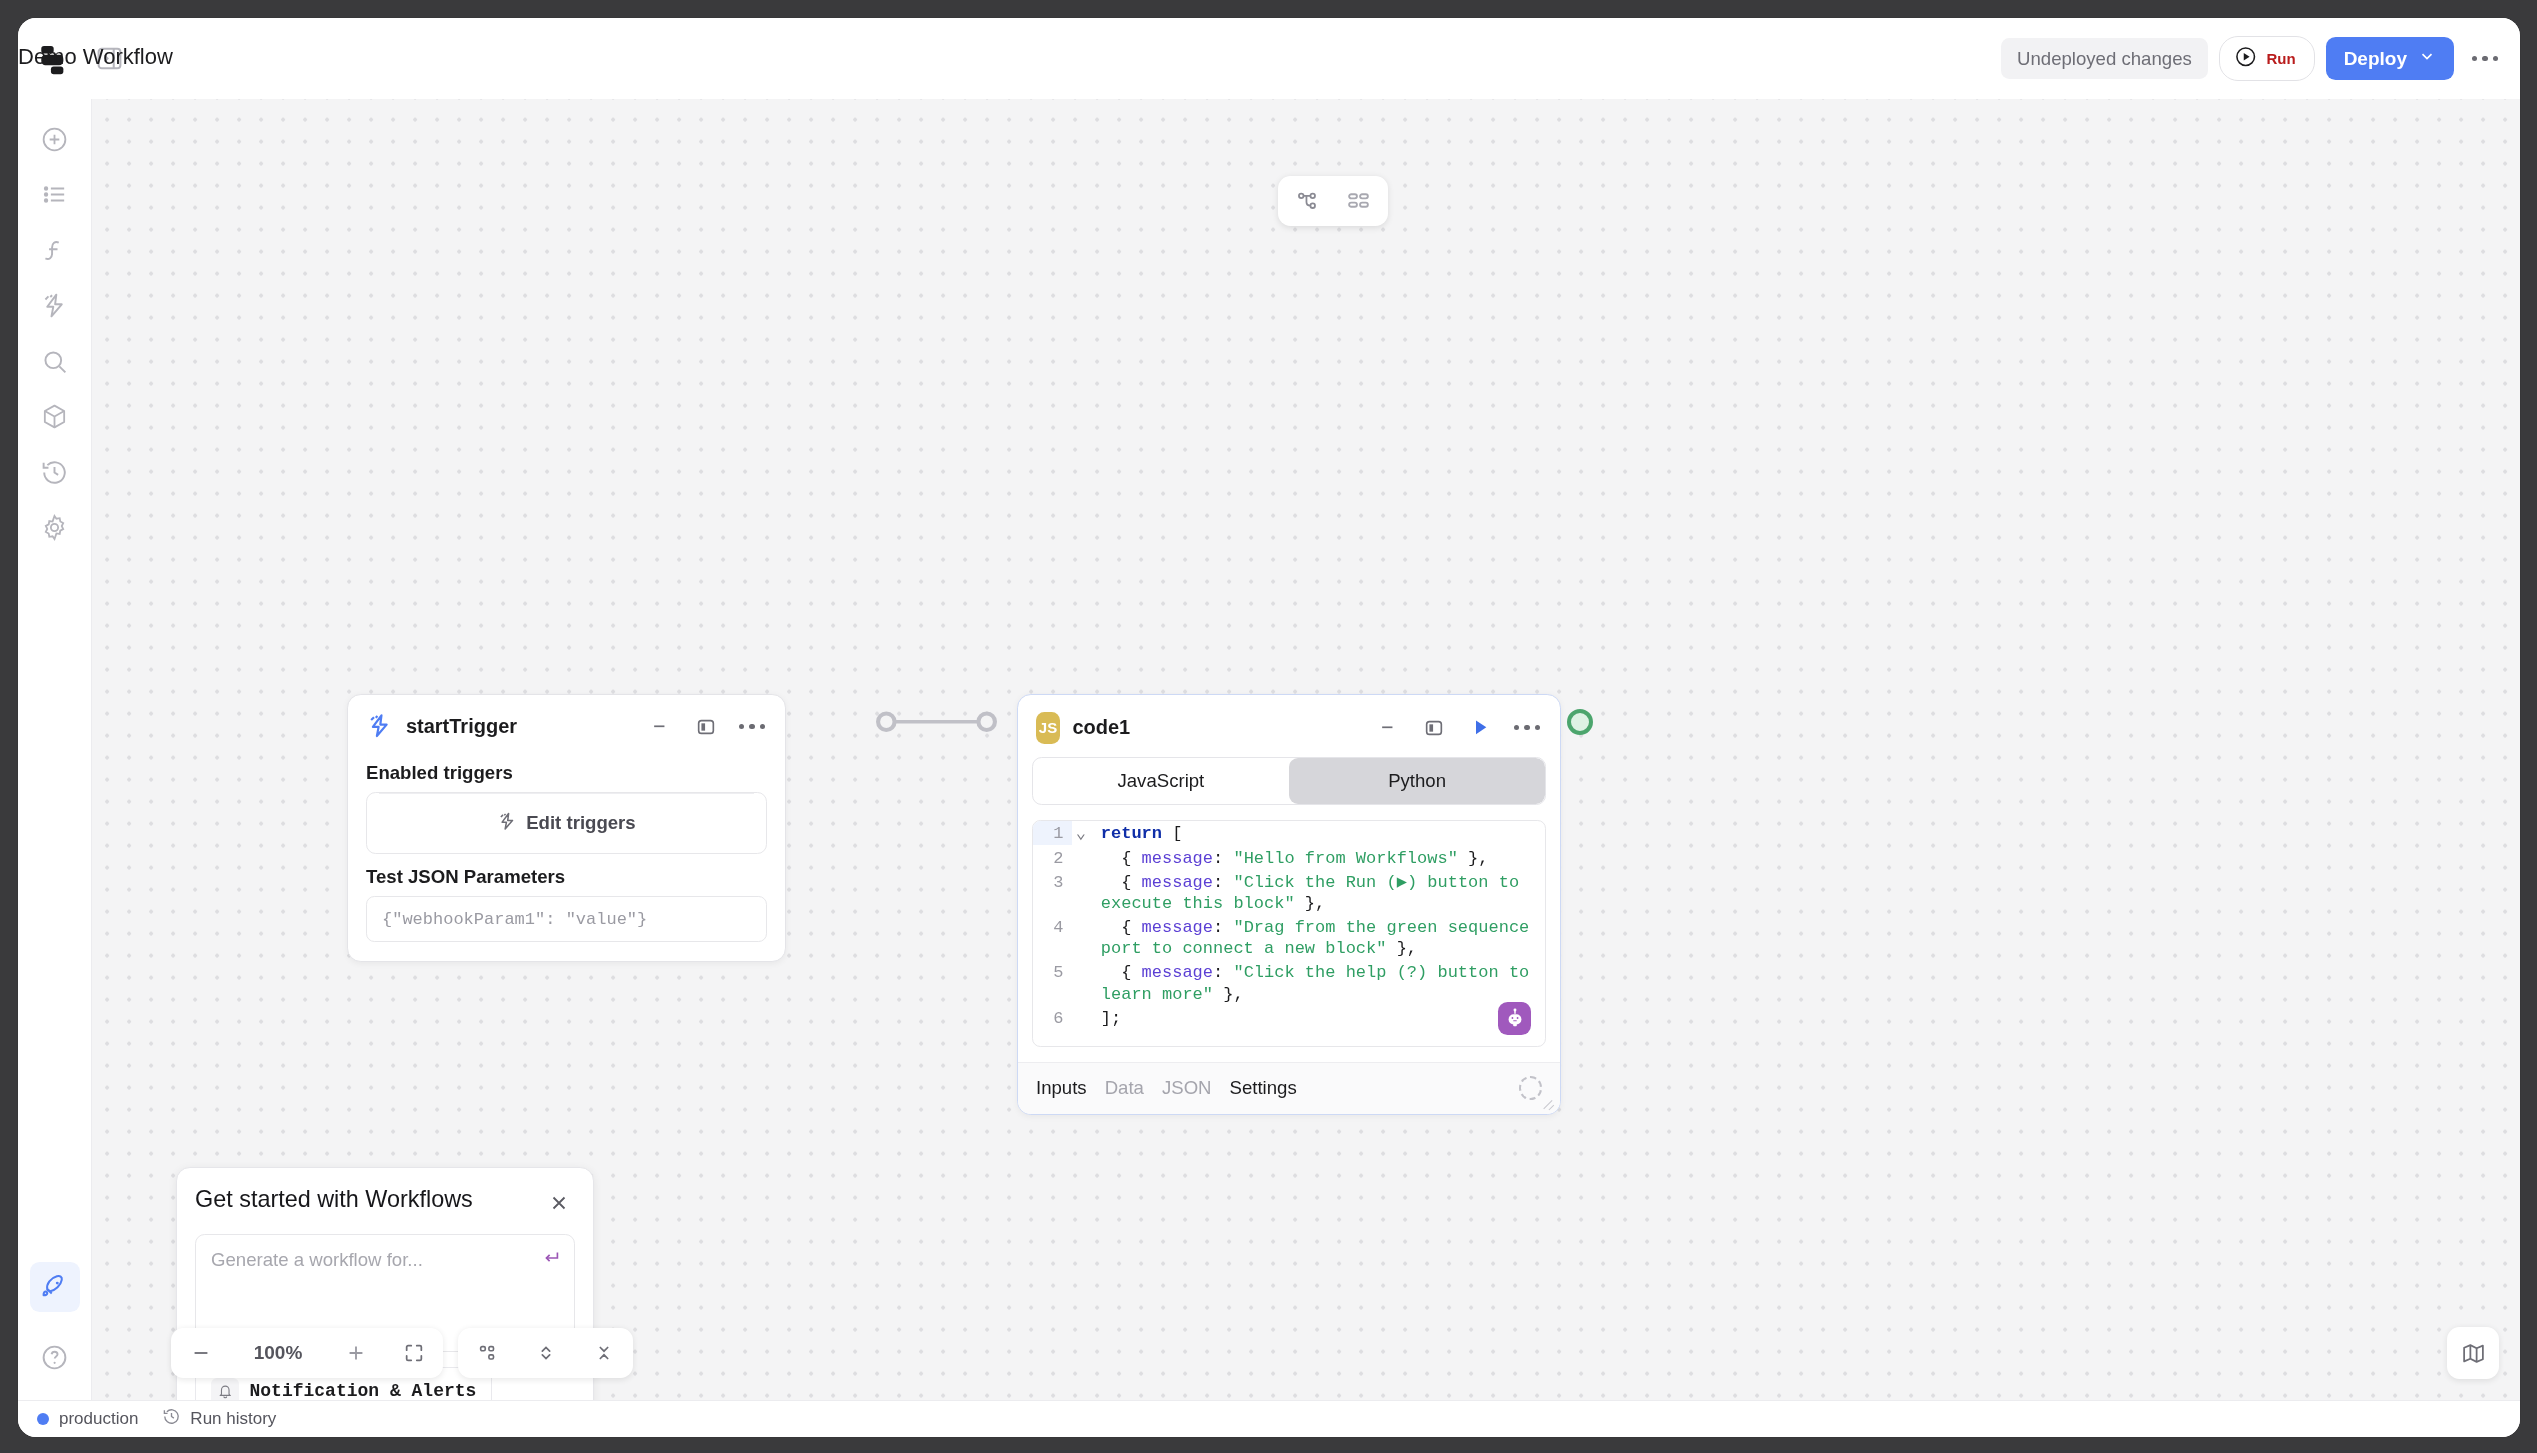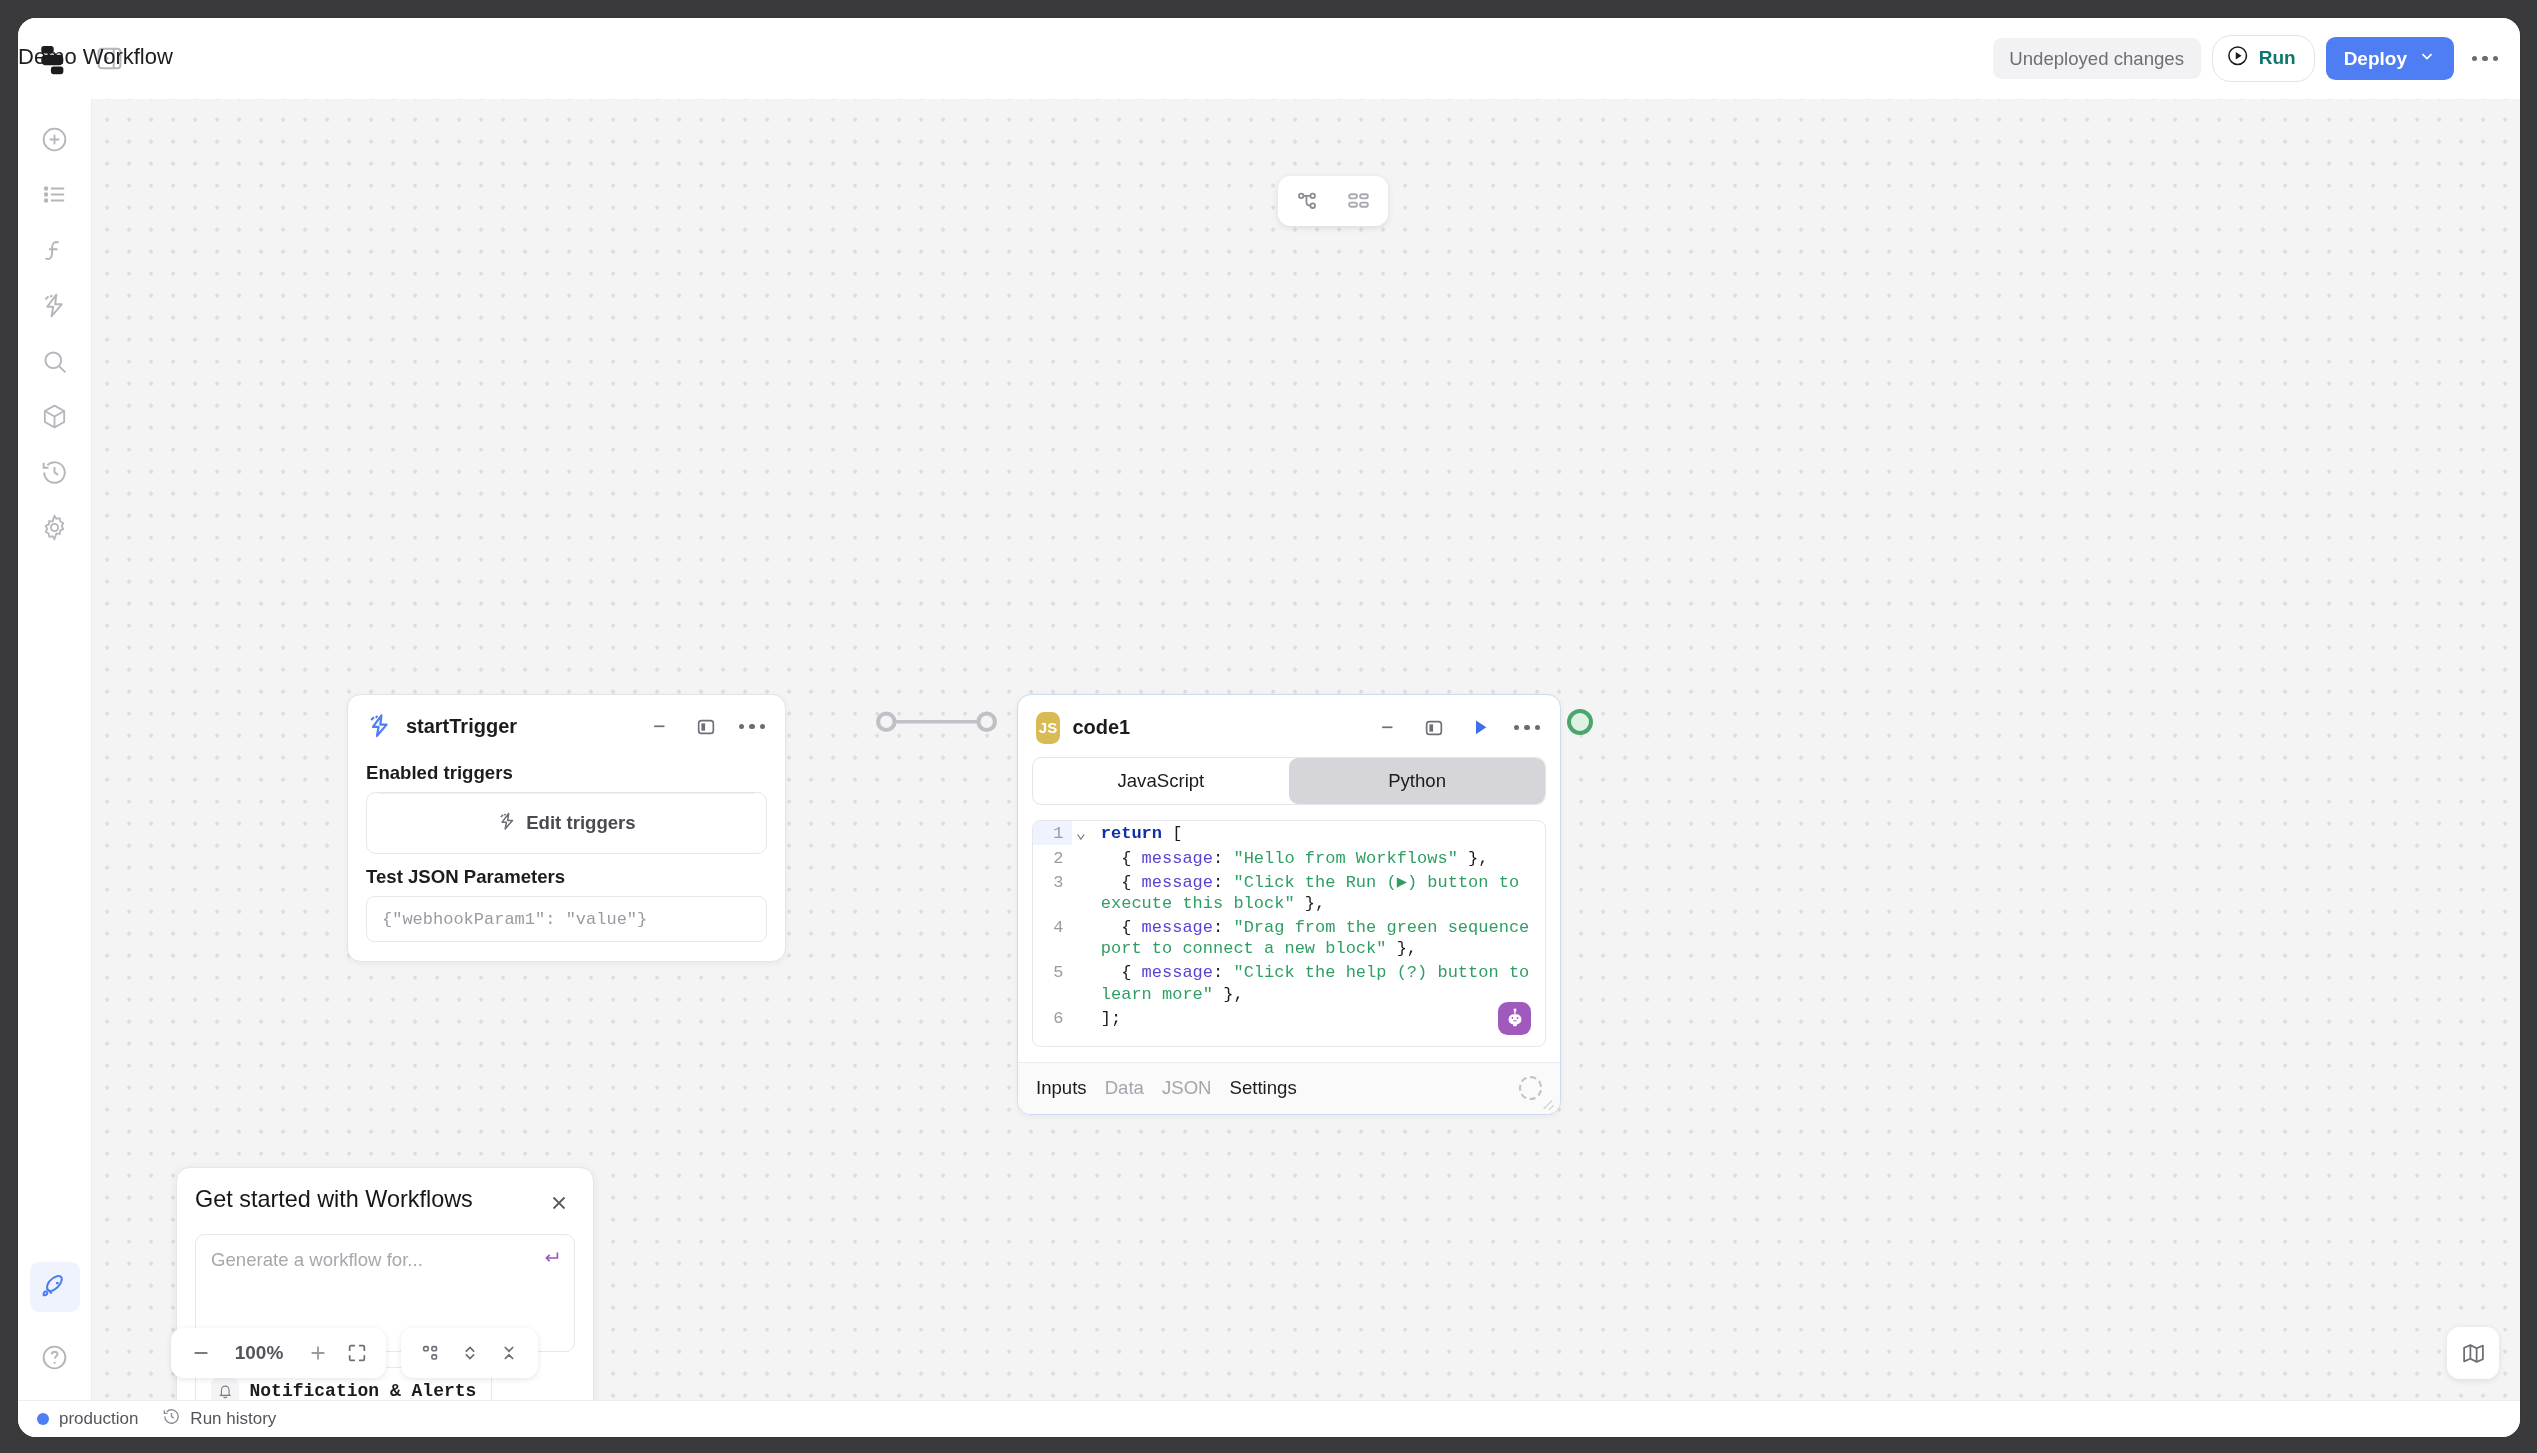--- a/index.html
+++ b/index.html
@@ -45,21 +45,21 @@
   }
   .undeployed {
     background: #f2f2f4; color: #6e6e76;
     font-size: 18.6px; padding: 9.6px 16.5px; border-radius: 8.3px;
     white-space: nowrap;
   }
   .run-btn {
     display:flex; align-items:center; gap: 9px;
     background:#fff; border:0.7px solid #e2e2e6; border-radius: 19px;
     padding: 8.3px 18px 8.3px 13.8px; cursor:pointer;
-    font-size: 19px; font-weight: 700; color:#0f766e;
+    font-size: 15px; font-weight: 700; color:#b91c1c;
   }
   .deploy-btn {
     display:flex; align-items:center; gap:11px;
     background:#4f7df3; color:#fff; border-radius:9.6px;
     padding: 9.6px 18px; cursor:pointer;
     font-size: 19px; font-weight: 700;
   }
   .kebab {
     width: 40px; height: 40px; display:flex; align-items:center; justify-content:center;
     cursor:pointer; gap:4.8px;
@@ -238,21 +238,21 @@
     display:flex;align-items:center;justify-content:center;
   }
 
   
   #zoom-bar {
     position:absolute; left: 79px; bottom: 22px;
     display:flex; align-items:center; gap: 15px;
   }
   .pill {
     background:#fff; border-radius: 12.4px; box-shadow: 0 1.4px 6.9px rgba(0,0,0,.09);
-    display:flex; align-items:center; padding: 6.9px 11px; gap: 2px;
+    display:flex; align-items:center; padding: 6.9px 11px; gap: 21px;
   }
   .pill-btn { width:37px;height:36px;display:flex;align-items:center;justify-content:center;cursor:pointer;border-radius:6.9px;}
   .zoom-val { font-size: 19px; font-weight:700; color:#55555d; padding: 0 6.9px; min-width: 76px; text-align:center;}
   #minimap-btn {
     position:absolute; right: 20.6px; bottom: 20.6px;
     width: 52px; height:52px; background:#fff; border-radius: 12.4px;
     box-shadow:0 1.4px 6.9px rgba(0,0,0,.09);
     display:flex;align-items:center;justify-content:center;cursor:pointer;
   }
 

